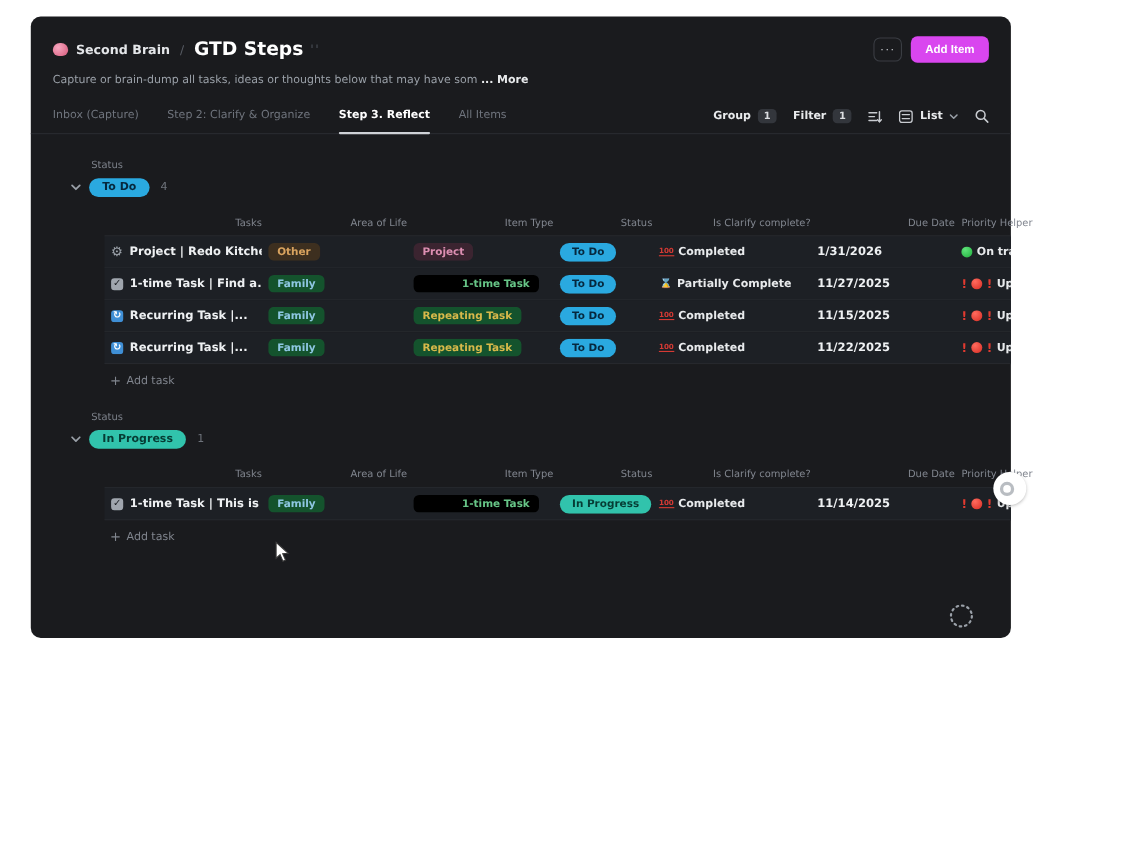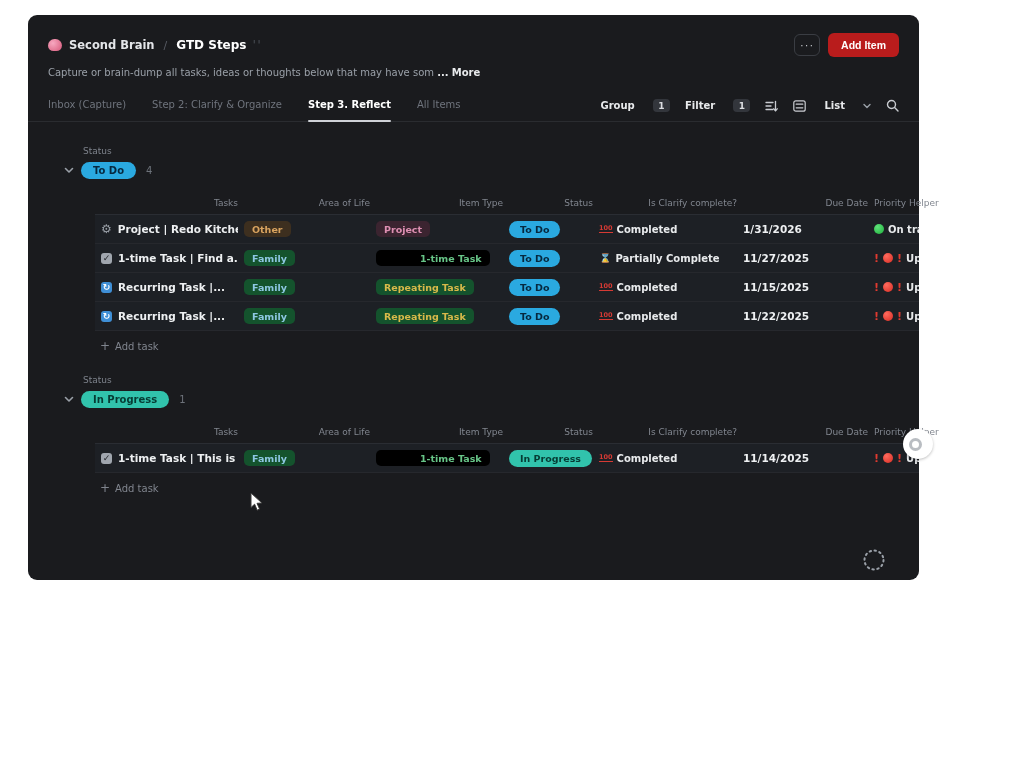--- a/index.html
+++ b/index.html
@@ -13,44 +13,44 @@
 
   
   .hdr { display:flex; align-items:center; padding:18px 20px 0 20px; }
   .brain {
     width:14px; height:12px; border-radius:7px 7px 6px 6px;
     background:radial-gradient(circle at 35% 35%, #f7a8c0, #e0708f 70%, #c65577);
     margin-right:7px; flex:0 0 auto;
   }
   .ws-name { font-size:11.5px; font-weight:600; color:#e4e6e9; }
   .crumb-sep { color:#5a5e66; margin:0 9px; font-size:11px; }
-  .pg-title { font-size:12px; font-weight:800; color:#ffffff; }
+  .pg-title { font-size:17px; font-weight:800; color:#ffffff; }
   .title-dec { color:#3c4046; font-size:12px; margin-left:6px; font-weight:700; letter-spacing:1px; }
   .hdr-actions { margin-left:auto; display:flex; gap:8px; align-items:center; }
   .more-btn {
     width:26px; height:22px; border:1px solid #3a3d43; border-radius:6px;
     color:#c9ccd1; font-size:11px; display:flex; align-items:center; justify-content:center; cursor:pointer;
     background:transparent; letter-spacing:1px;
   }
   .add-btn {
-    background:#b91c1c; color:#ffffff; font-weight:700; font-size:10.5px;
+    background:#d946ef; color:#ffffff; font-weight:700; font-size:10.5px;
     border:none; border-radius:6px; padding:6px 13px; cursor:pointer;
   }
 
   
   .desc { padding:10px 20px 0 20px; font-size:10px; color:#9aa0a8; }
   .desc b { color:#e8eaec; font-weight:800; }
 
   
   .tabsbar { display:flex; align-items:flex-end; padding:0 20px; margin-top:14px; border-bottom:1px solid #2a2c30; height:30px; }
   .tab { font-size:10px; color:#6f747d; padding:0 0 11px 0; margin-right:26px; cursor:pointer; position:relative; white-space:nowrap; }
   .tab.active { color:#ffffff; font-weight:800; }
   .tab.active::after { content:""; position:absolute; left:0; right:0; bottom:-1px; height:2px; background:#cfd2d7; border-radius:1px; }
   .viewctl { margin-left:auto; display:flex; align-items:center; gap:15px; padding-bottom:9px; }
-  .ctl { display:flex; align-items:center; gap:18px; font-size:10px; font-weight:700; color:#e8eaec; cursor:pointer; }
+  .ctl { display:flex; align-items:center; gap:6px; font-size:10px; font-weight:700; color:#e8eaec; cursor:pointer; }
   .badge { background:#33363c; color:#dcdee2; border-radius:4px; font-size:9px; font-weight:700; padding:1.5px 5.5px; }
   .icon-svg { display:block; }
 
   
   .content { padding-top:24px; }
   .group { margin-bottom:22px; }
   .g-label { margin-left:55px; font-size:9px; color:#7d828b; }
   .g-head { display:flex; align-items:center; margin-left:36px; margin-top:6px; }
   .g-chevron { margin-right:7px; cursor:pointer; display:flex; }
   .g-pill { border-radius:11px; font-size:10px; font-weight:700; padding:3px 12px; cursor:pointer; }

